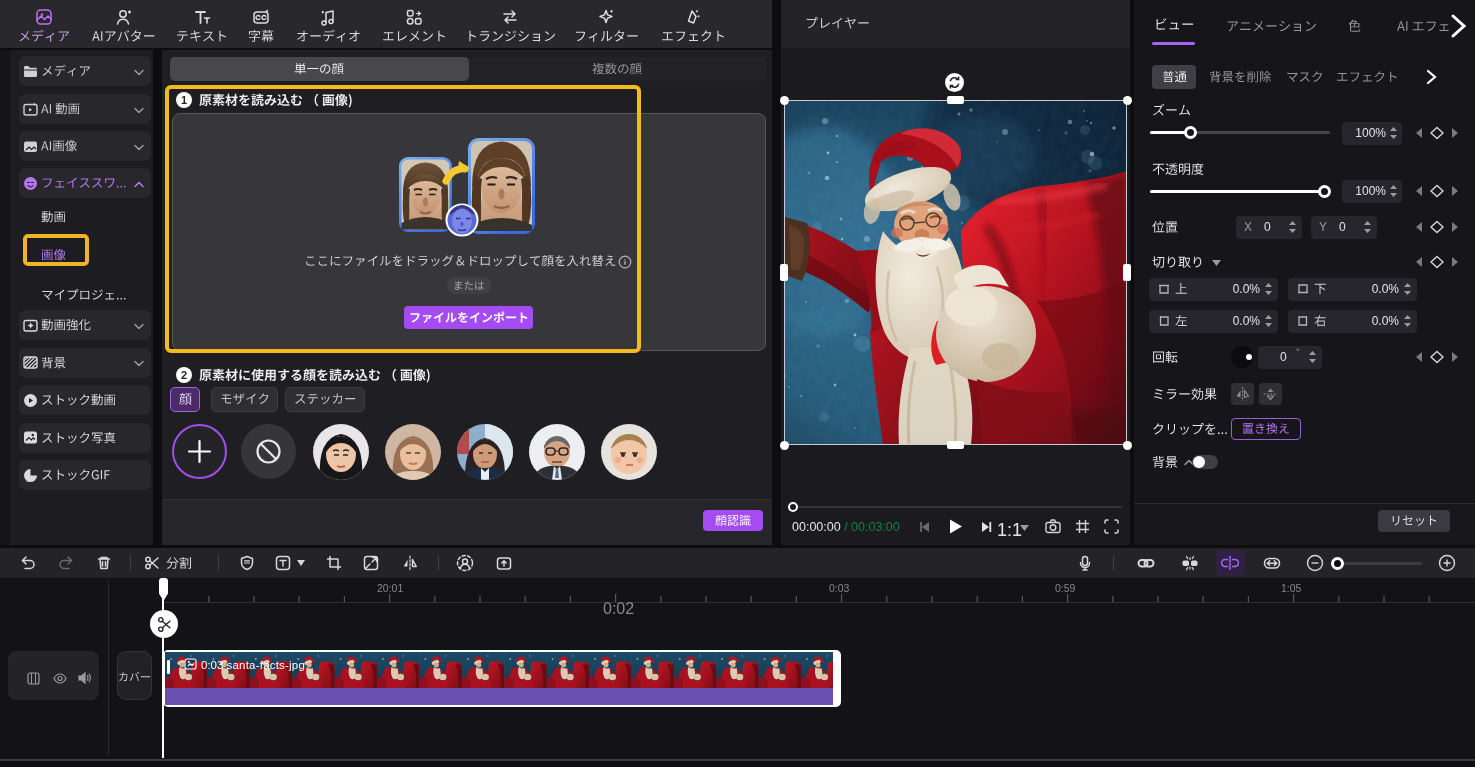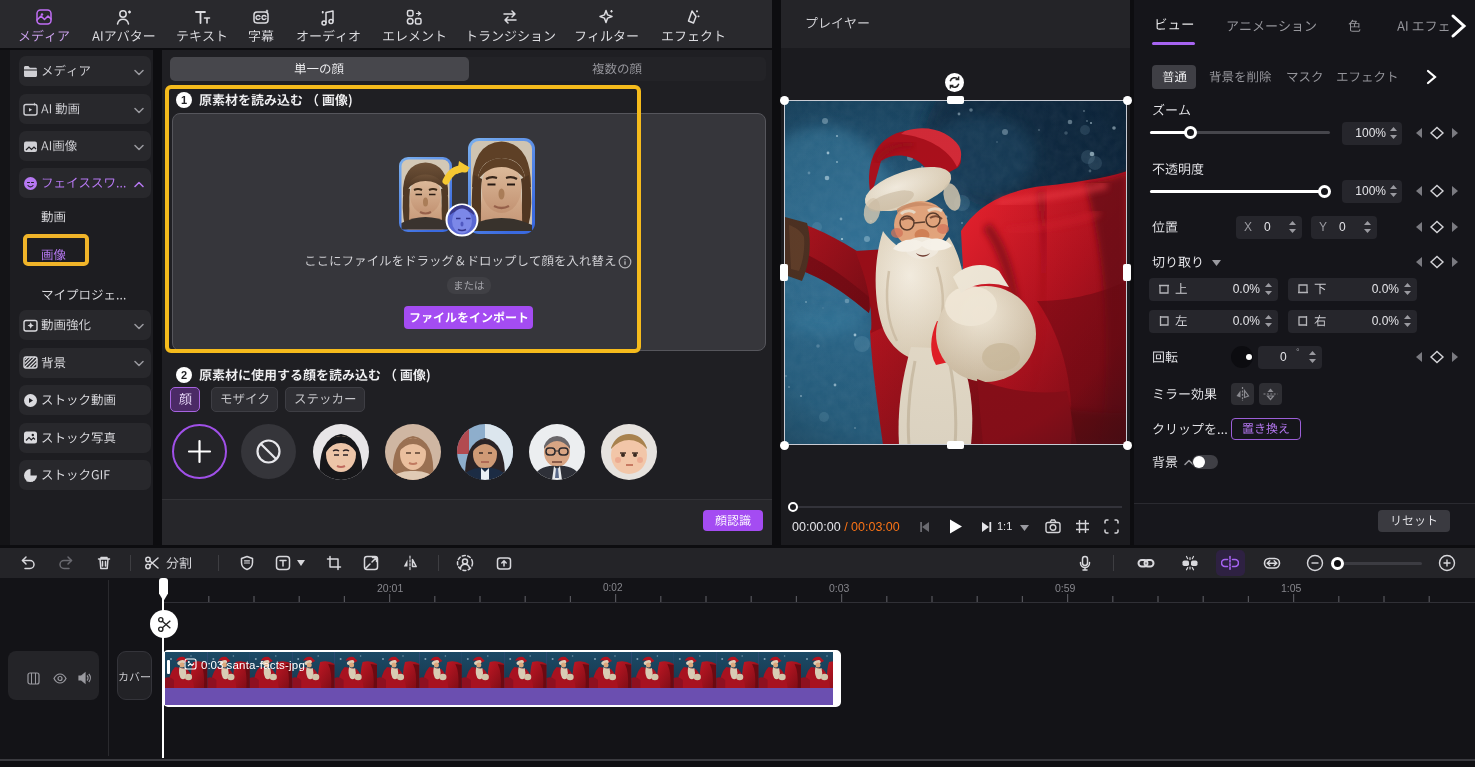--- a/index.html
+++ b/index.html
@@ -596,33 +596,33 @@
     <div class="abs" style="left:780px;top:96px;width:9px;height:9px;background:#fff;border-radius:50%"></div>
     <div class="abs" style="left:1123px;top:96px;width:9px;height:9px;background:#fff;border-radius:50%"></div>
     <div class="abs" style="left:780px;top:441px;width:9px;height:9px;background:#fff;border-radius:50%"></div>
     <div class="abs" style="left:1123px;top:441px;width:9px;height:9px;background:#fff;border-radius:50%"></div>
     <div class="abs" style="left:947px;top:96px;width:17px;height:8px;background:#fff;border-radius:2px"></div>
     <div class="abs" style="left:947px;top:441px;width:17px;height:8px;background:#fff;border-radius:2px"></div>
     <div class="abs" style="left:780px;top:264px;width:8px;height:17px;background:#fff;border-radius:2px"></div>
     <div class="abs" style="left:1123px;top:264px;width:8px;height:17px;background:#fff;border-radius:2px"></div>
     <div class="abs" style="left:793px;top:506px;width:329px;height:2px;background:#33333a"></div>
     <div class="abs" style="left:788px;top:502px;width:10px;height:10px;border:2.8px solid #fff;background:#1b1b1f;border-radius:50%"></div>
-    <div class="lat" style="left:792px;top:520px;font-size:12.5px;color:#e4e4e8">00:00:00 <span style="color:#f97316">/ 00:03:00</span></div>
+    <div class="lat" style="left:792px;top:520px;font-size:12.5px;color:#e4e4e8">00:00:00 <span style="color:#15803d">/ 00:03:00</span></div>
     <svg class="abs" style="left:918px;top:520px" width="14" height="14" viewBox="0 0 14 14" fill="#6a6a70">
       <path d="M11 2v10L4 7z"></path>
       <rect x="2.2" y="2" width="1.8" height="10"></rect>
     </svg>
     <svg class="abs" style="left:948px;top:518px" width="15" height="17" viewBox="0 0 15 17" fill="#fff">
       <path d="M2 1.5l12 7-12 7z"></path>
     </svg>
     <svg class="abs" style="left:979px;top:520px" width="14" height="14" viewBox="0 0 14 14" fill="#e4e4e8">
       <path d="M3 2v10l7-5z"></path>
       <rect x="10.4" y="2" width="1.8" height="10"></rect>
     </svg>
-    <div class="lat" style="left:997px;top:520px;font-size:11px;color:#e4e4e8">1:1</div>
+    <div class="lat" style="left:997px;top:520px;font-size:18px;color:#e4e4e8">1:1</div>
     <svg class="abs" style="left:1020px;top:525px" width="9" height="6" viewBox="0 0 9 6" fill="#9a9aa0">
       <path d="M0 0h9L4.5 6z"></path>
     </svg>
     <svg class="abs" style="left:1045px;top:519px" width="16" height="15" viewBox="0 0 16 15" fill="none" stroke="#d4d4d8" stroke-width="1.4">
       <rect x="1" y="3.5" width="14" height="10" rx="2"></rect>
       <path d="M5 3.5L6.5 1h3L11 3.5"></path>
       <circle cx="8" cy="8.5" r="2.8"></circle>
     </svg>
     <svg class="abs" style="left:1075px;top:519px" width="15" height="15" viewBox="0 0 15 15" stroke="#d4d4d8" stroke-width="1.4">
       <path d="M4.5 1v13M10.5 1v13M1 4.5h13M1 10.5h13"></path>
@@ -945,21 +945,21 @@
       <rect x="1112.2" y="18" width="1.2" height="6" fill="#56565c"></rect>
       <rect x="1157.4" y="18" width="1.2" height="6" fill="#56565c"></rect>
       <rect x="1202.6" y="18" width="1.2" height="6" fill="#56565c"></rect>
       <rect x="1247.8" y="18" width="1.2" height="6" fill="#56565c"></rect>
       <rect x="1293.0" y="16" width="1.2" height="8" fill="#56565c"></rect>
       <rect x="1338.2" y="18" width="1.2" height="6" fill="#56565c"></rect>
       <rect x="1383.4" y="18" width="1.2" height="6" fill="#56565c"></rect>
       <rect x="1428.6" y="18" width="1.2" height="6" fill="#56565c"></rect>
     </svg>
     <div class="lat" style="left:377px;top:582px;font-size:10.5px;color:#86868c">20:01</div>
-    <div class="lat" style="left:603px;top:582px;font-size:10px;color:#86868c">0:02</div>
+    <div class="lat" style="left:603px;top:600px;font-size:16px;color:#86868c">0:02</div>
     <div class="lat" style="left:829px;top:582px;font-size:10.5px;color:#86868c">0:03</div>
     <div class="lat" style="left:1055px;top:582px;font-size:10.5px;color:#86868c">0:59</div>
     <div class="lat" style="left:1281px;top:582px;font-size:10.5px;color:#86868c">1:05</div>
     <div class="abs" style="left:8px;top:651px;width:91px;height:49px;background:#242428;border-radius:8px"></div>
     <div class="abs" style="left:108px;top:580px;width:1px;height:176px;background:#2a2a2e"></div>
     <svg class="abs" style="left:27px;top:672px" width="13" height="13" viewBox="0 0 13 13" fill="none" stroke="#9a9aa0" stroke-width="1.2">
       <rect x="1" y="1" width="11" height="11" rx="2"></rect>
       <path d="M4.5 1v11M8.5 1v11" stroke-width="1"></path>
     </svg>
     <svg class="abs" style="left:53px;top:672px" width="14" height="13" viewBox="0 0 14 13" fill="none" stroke="#9a9aa0" stroke-width="1.2">

